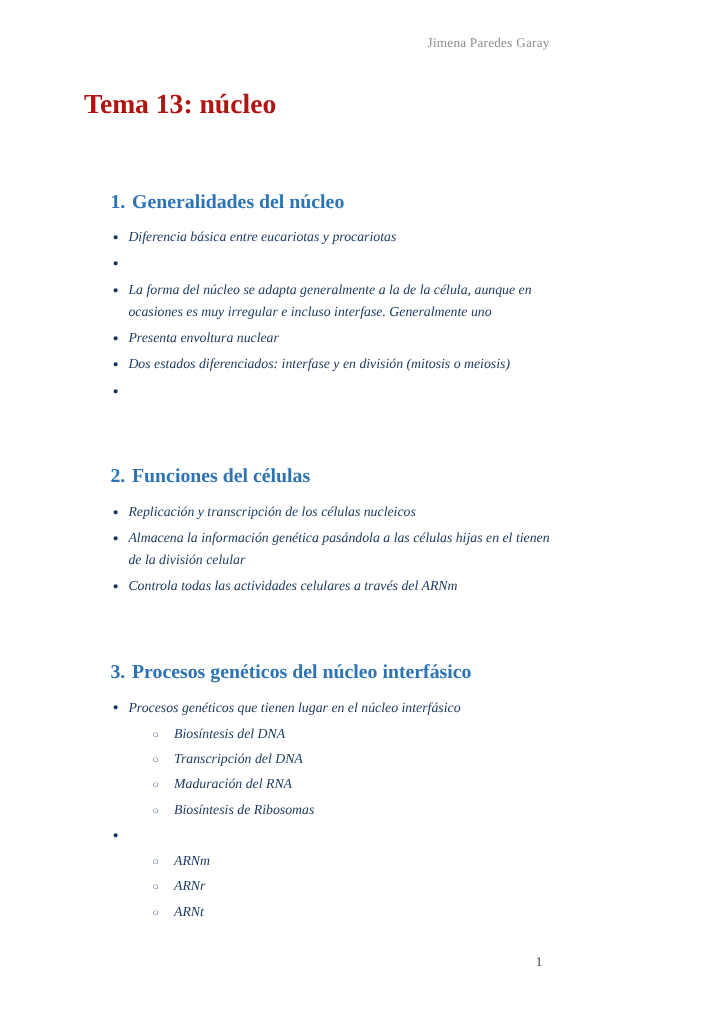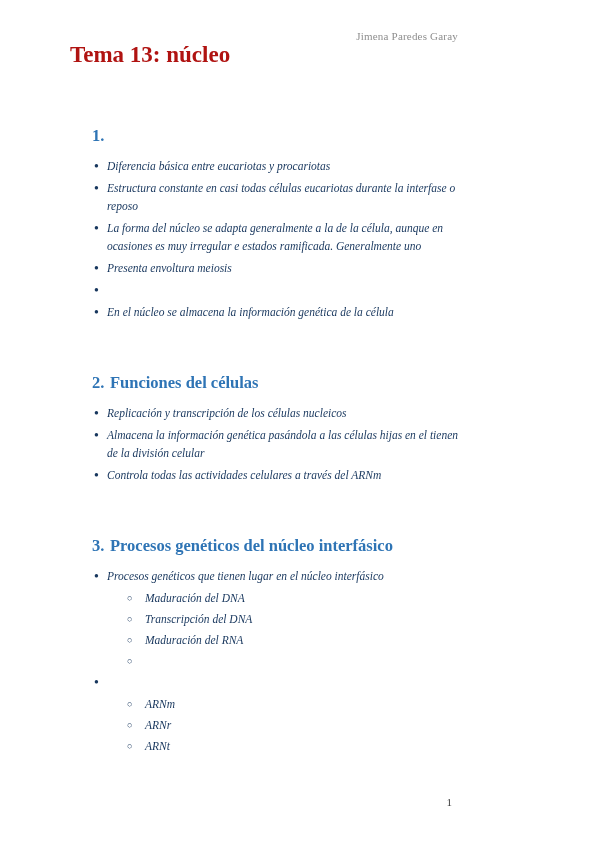--- a/index.html
+++ b/index.html
@@ -17,20 +17,21 @@
     overflow: hidden;
     border-radius: 27px;
   }
   .header {
     text-align: right;
     font-size: 11px;
     color: var(--header-gray, #8e8e8e);
     letter-spacing: 0.2px;
   }
   .title {
+    margin-top: 32px;
     font-size: 23px;
     font-weight: bold;
     color: var(--title-red, #b01311);
   }
   .section { padding-left: 22px; }
   .section.s1 { margin-top: 58px; }
   .section.s2 { margin-top: 52px; }
   .section.s3 { margin-top: 52px; }
   .section h2 {
     display: flex;
@@ -60,44 +61,44 @@
 
   <div class="header">
     <span>Jimena Paredes Garay</span>
   </div>
 
   <h1 class="title">Tema 13: núcleo</h1>
 
   <div class="section s1">
     <h2>
       <span class="num">1.</span>
+      <span>Generalidades del núcleo</span>
     </h2>
     <div class="list">
       <div class="li l1">
         <span class="bullet">●</span>
         <span class="li-text">Diferencia básica entre eucariotas y procariotas</span>
       </div>
       <div class="li l1">
         <span class="bullet">●</span>
-        <span class="li-text">Estructura constante en casi todas células eucariotas durante la interfase o reposo</span>
       </div>
       <div class="li l1">
         <span class="bullet">●</span>
-        <span class="li-text">La forma del núcleo se adapta generalmente a la de la célula, aunque en ocasiones es muy irregular e estados ramificada. Generalmente uno</span>
+        <span class="li-text">La forma del núcleo se adapta generalmente a la de la célula, aunque en ocasiones es muy irregular e incluso interfase. Generalmente uno</span>
       </div>
       <div class="li l1">
         <span class="bullet">●</span>
-        <span class="li-text">Presenta envoltura meiosis</span>
+        <span class="li-text">Presenta envoltura nuclear</span>
       </div>
       <div class="li l1">
         <span class="bullet">●</span>
+        <span class="li-text">Dos estados diferenciados: interfase y en división (mitosis o meiosis)</span>
       </div>
       <div class="li l1">
         <span class="bullet">●</span>
-        <span class="li-text">En el núcleo se almacena la información genética de la célula</span>
       </div>
     </div>
   </div>
 
   <div class="section s2">
     <h2>
       <span class="num">2.</span>
       <span>Funciones del células</span>
     </h2>
     <div class="list">
@@ -121,32 +122,33 @@
       <span class="num">3.</span>
       <span>Procesos genéticos del núcleo interfásico</span>
     </h2>
     <div class="list">
       <div class="li l1">
         <span class="bullet">●</span>
         <span class="li-text">Procesos genéticos que tienen lugar en el núcleo interfásico</span>
       </div>
       <div class="li l2">
         <span class="bullet">○</span>
-        <span class="li-text">Maduración del DNA</span>
+        <span class="li-text">Biosíntesis del DNA</span>
       </div>
       <div class="li l2">
         <span class="bullet">○</span>
         <span class="li-text">Transcripción del DNA</span>
       </div>
       <div class="li l2">
         <span class="bullet">○</span>
         <span class="li-text">Maduración del RNA</span>
       </div>
       <div class="li l2">
         <span class="bullet">○</span>
+        <span class="li-text">Biosíntesis de Ribosomas</span>
       </div>
       <div class="li l1">
         <span class="bullet">●</span>
       </div>
       <div class="li l2">
         <span class="bullet">○</span>
         <span class="li-text">ARNm</span>
       </div>
       <div class="li l2">
         <span class="bullet">○</span>

